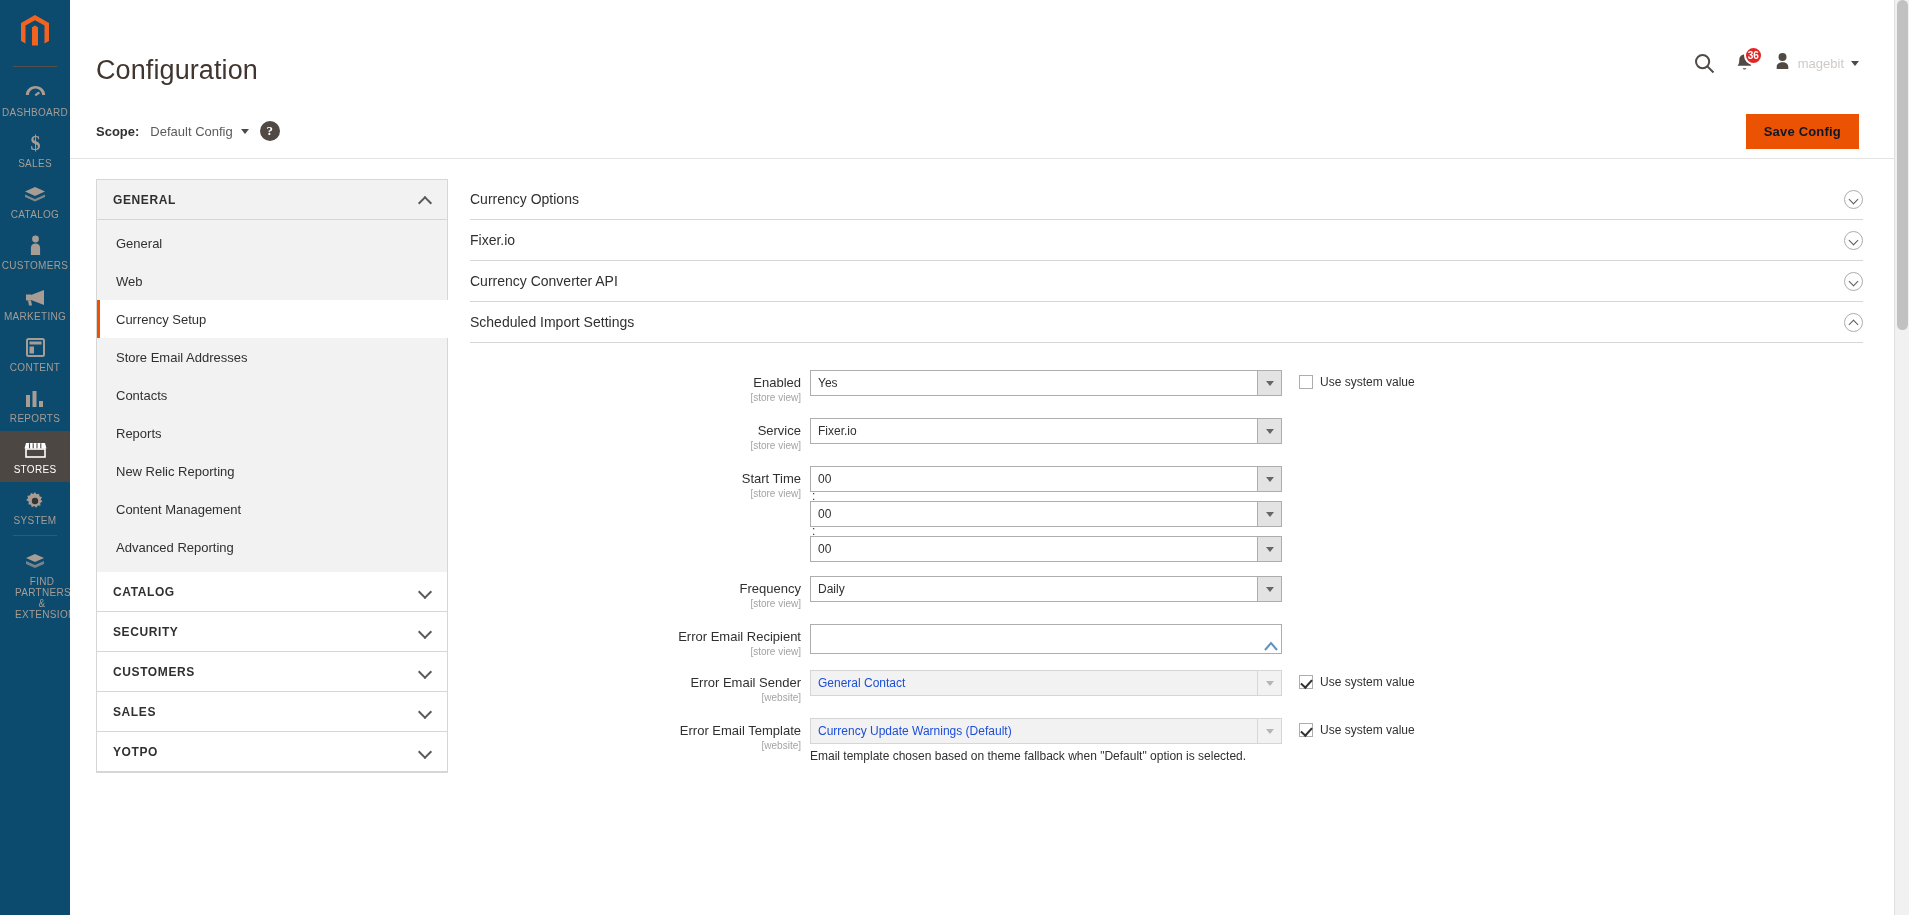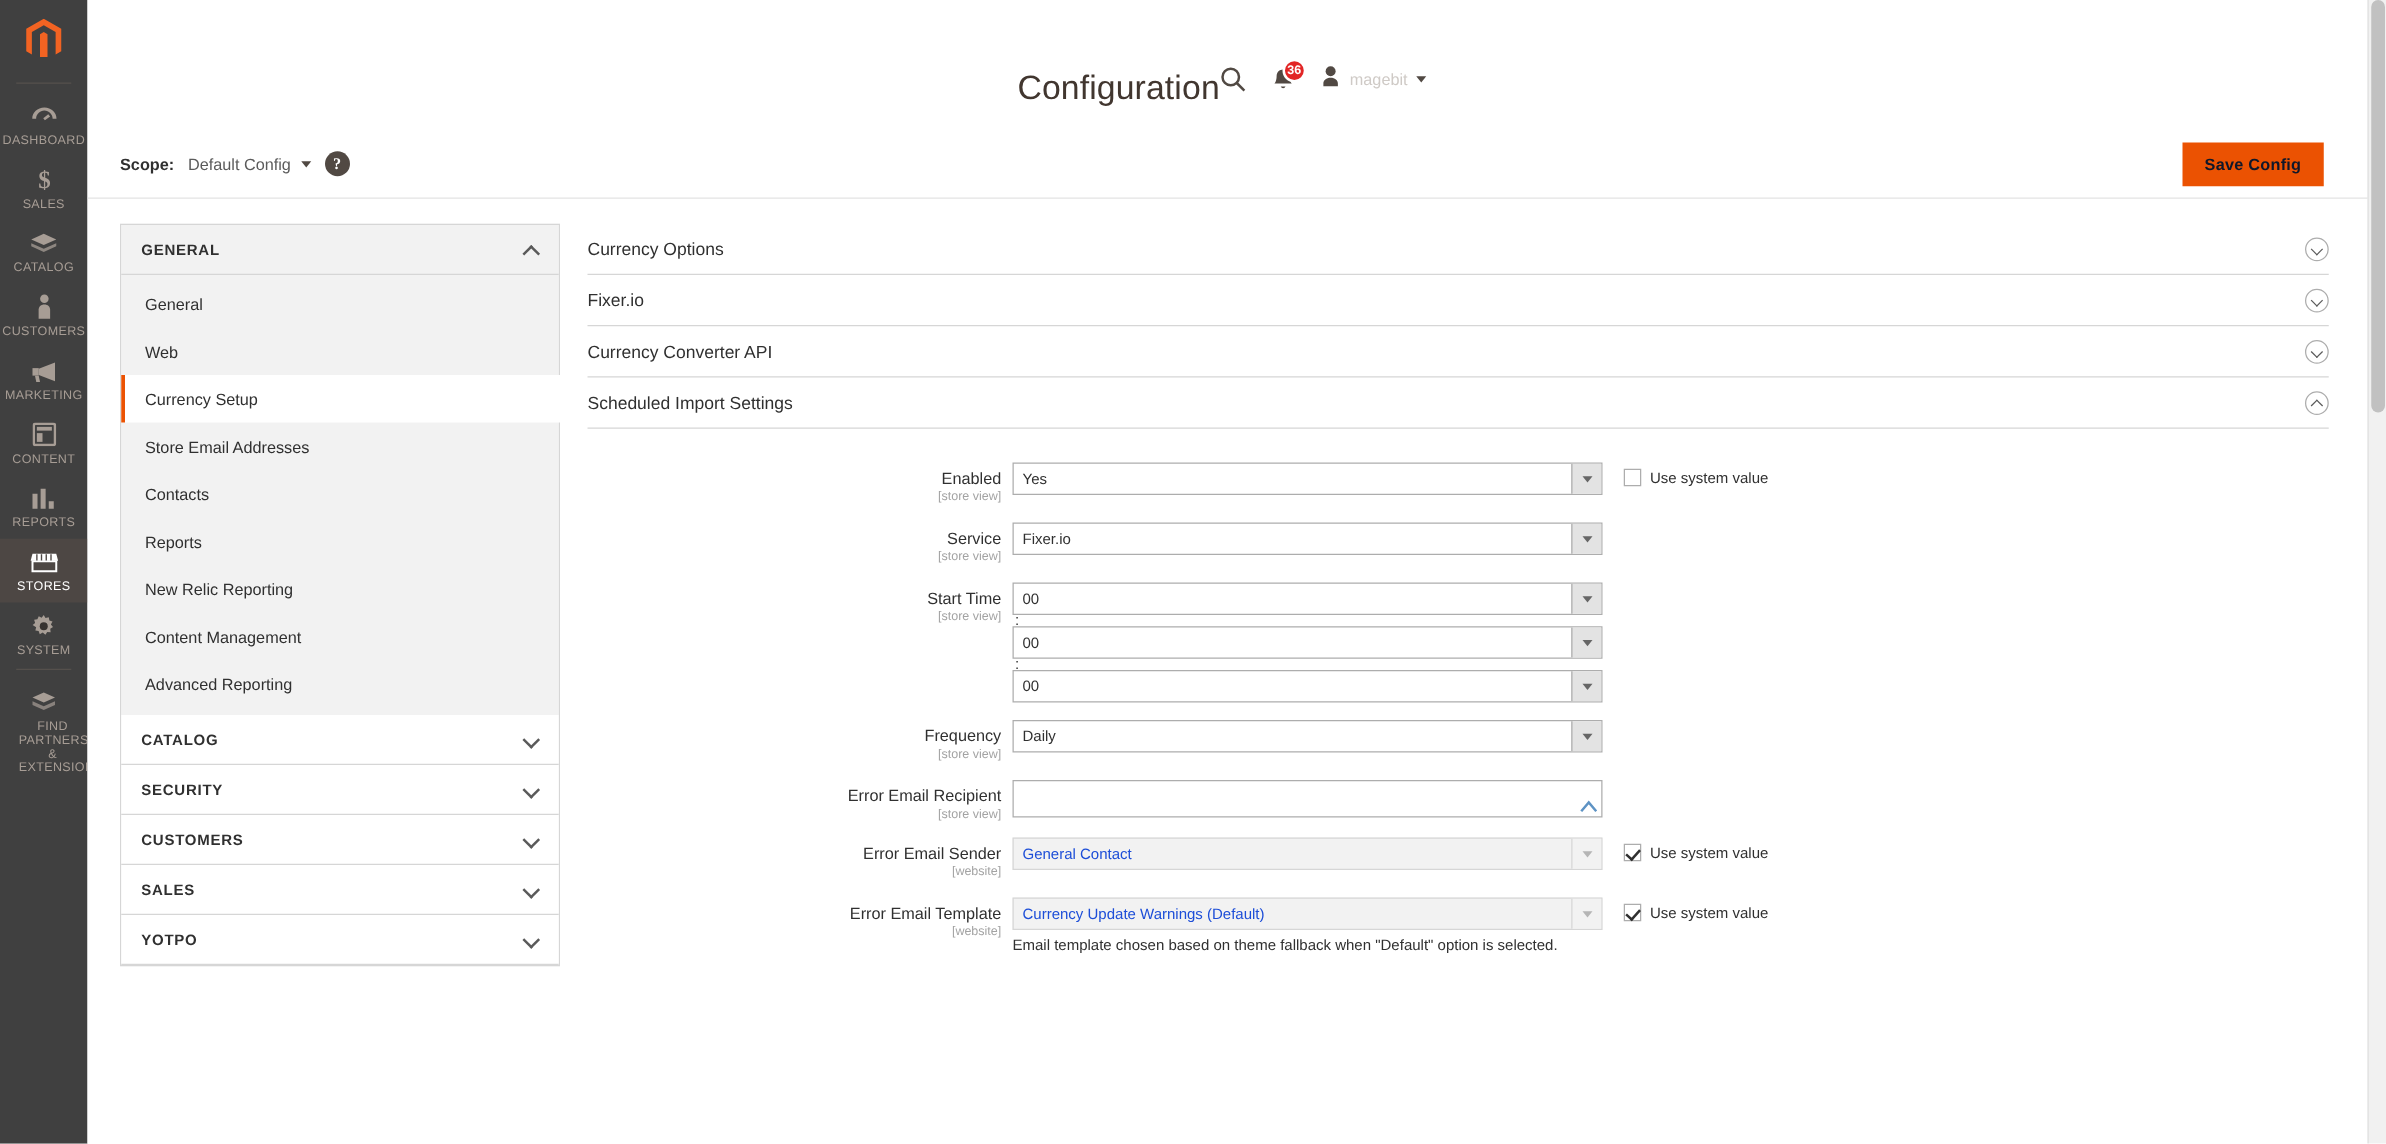--- a/index.html
+++ b/index.html
@@ -7,21 +7,21 @@
     width: 1909px; height: 915px;
     overflow: hidden;
     font-family: "Liberation Sans", sans-serif;
     background: #ffffff;
   }
   #app { display: flex; width: 1909px; height: 915px; position: relative; }
 
   
   .admin-nav {
     width: 70px; min-width: 70px; height: 915px;
-    background: #404040;
+    background: #0c4a6e;
     display: flex; flex-direction: column; align-items: center;
     padding-top: 6px;
     overflow: hidden;
   }
   .magento-logo {
     width: 70px; height: 52px;
     display: flex; align-items: center; justify-content: center;
     margin-bottom: 6px;
   }
   .magento-logo svg { display:block; }
@@ -46,21 +46,21 @@
 
   
   .main-area {
     flex: 1; height: 915px; background: #ffffff;
     position: relative; overflow: hidden;
   }
 
   
   .page-header {
     height: 104px; padding: 0 24px 0 24px;
-    display: flex; align-items: flex-start; justify-content: center;
+    display: flex; align-items: flex-start; justify-content: space-between;
     position: relative;
   }
   .page-title {
     font-size: 27px; color: #41362f; font-weight: normal;
     margin-top: 55px; margin-left: 2px; letter-spacing: .1px;
   }
   .header-actions {
     display: flex; align-items: center; gap: 20px;
     margin-top: 52px; margin-right: 26px;
   }

